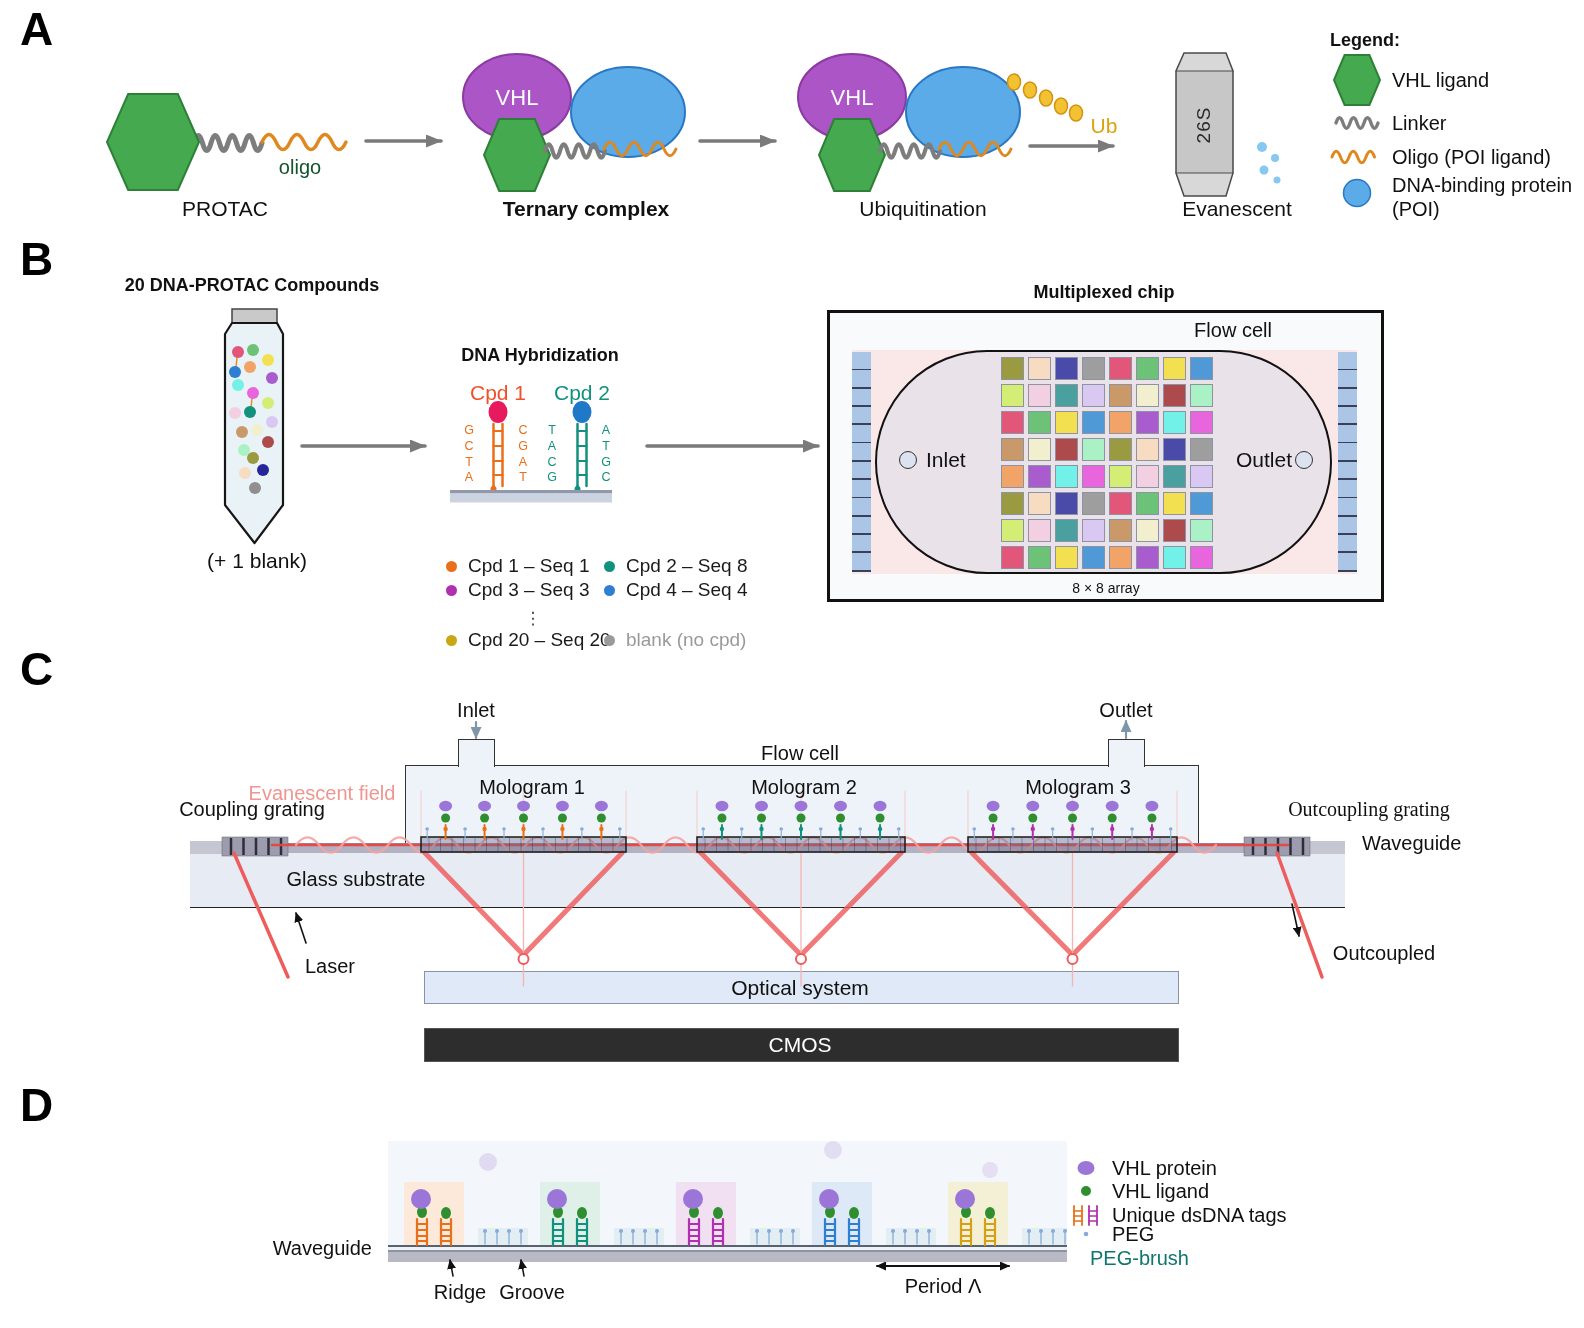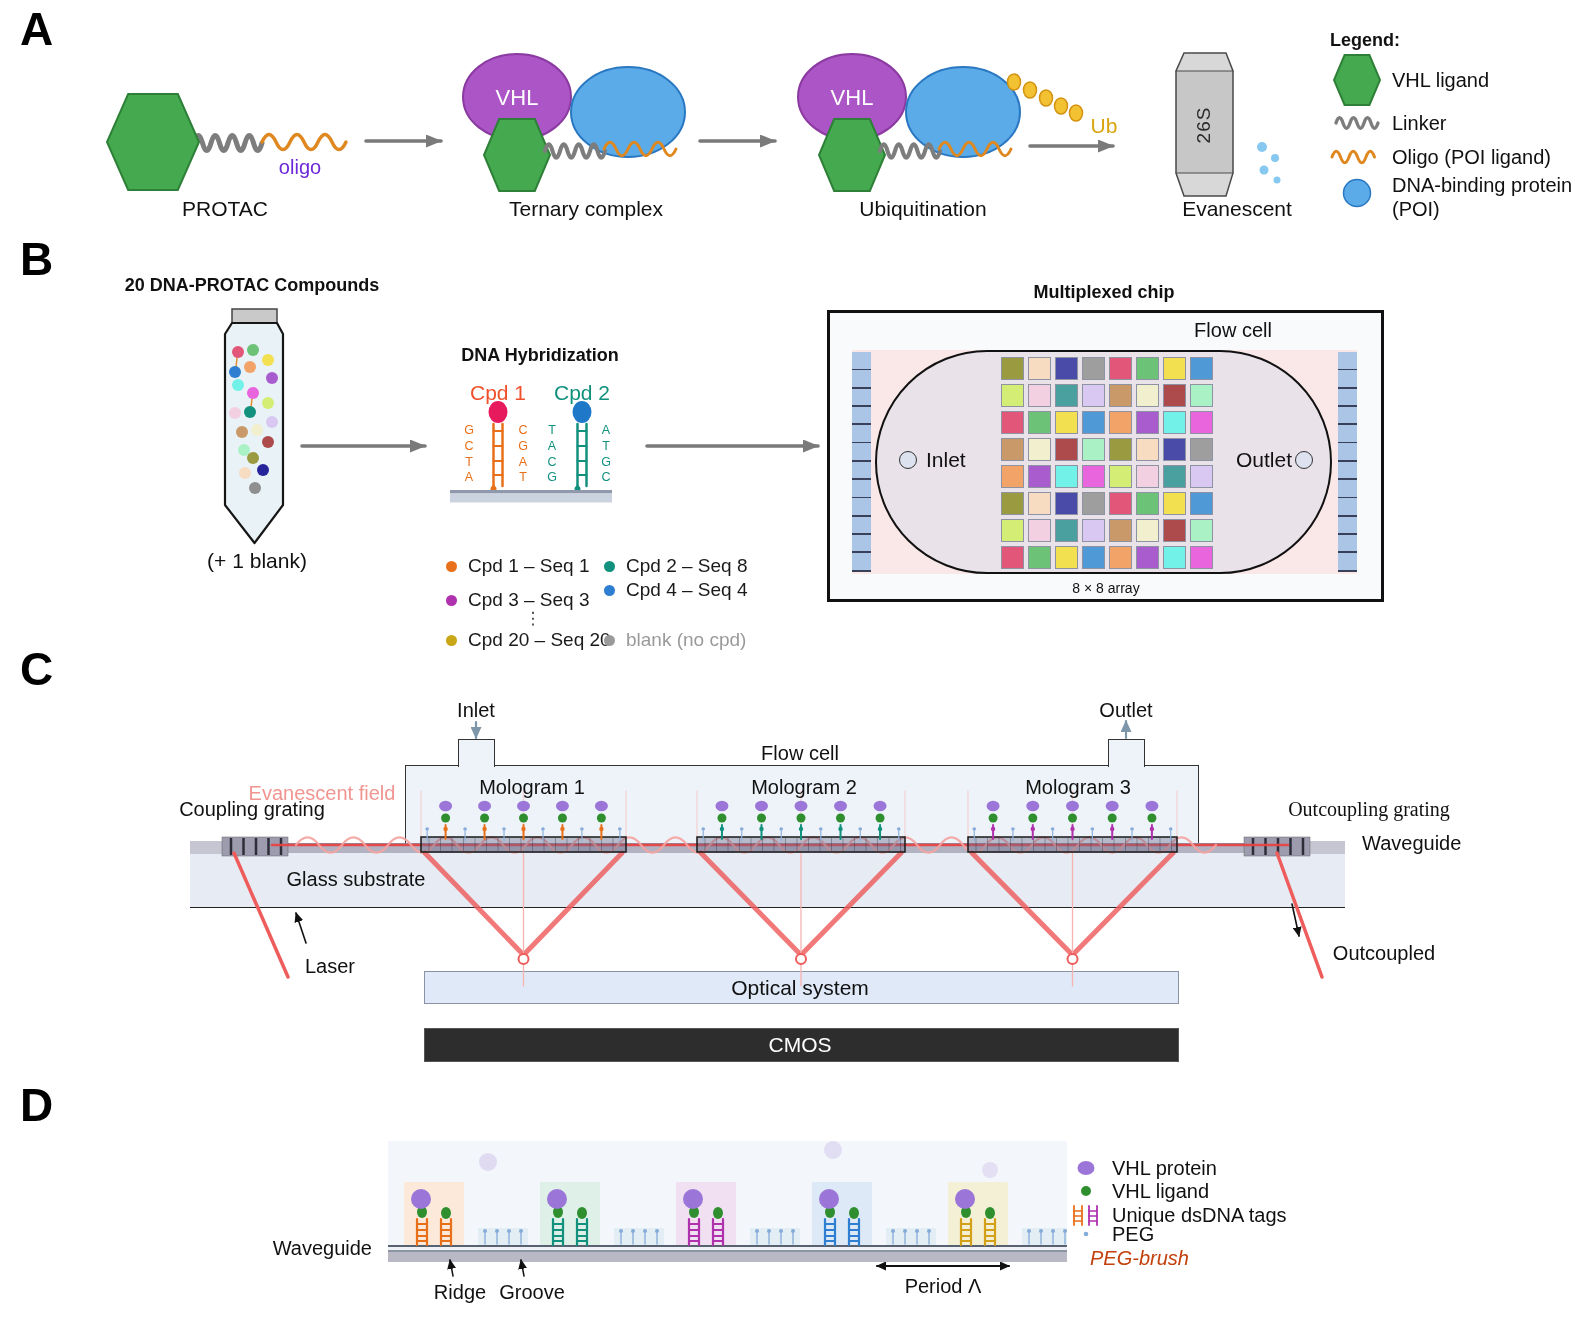--- a/index.html
+++ b/index.html
@@ -555,24 +555,24 @@
         <line x1="1089" y1="1206" x2="1089" y2="1225" stroke="#b031ad" stroke-width="1.8" stroke-linecap="round"></line>
         <line x1="1097" y1="1206" x2="1097" y2="1225" stroke="#b031ad" stroke-width="1.8" stroke-linecap="round"></line>
         <line x1="1089" y1="1211" x2="1097" y2="1211" stroke="#b031ad" stroke-width="1.476" stroke-linecap="round"></line>
         <line x1="1089" y1="1216" x2="1097" y2="1216" stroke="#b031ad" stroke-width="1.476" stroke-linecap="round"></line>
         <line x1="1089" y1="1221" x2="1097" y2="1221" stroke="#b031ad" stroke-width="1.476" stroke-linecap="round"></line>
         <circle cx="1086" cy="1234" r="2.3" fill="#85abd8"></circle>
       </g>
   </svg>
 
   <span class="pletter" style="left:20px;top:6px;">A</span>
-  <span class="lbl" style="left:300px;top:167px;color:#6d28d9;">oligo</span>
+  <span class="lbl" style="left:300px;top:167px;color:#14532d;">oligo</span>
   <span class="lbl" style="left:225px;top:209px;font-size:21px;">PROTAC</span>
   <span class="lbl" style="left:517px;top:98px;color:#fff;font-size:22px;">VHL</span>
-  <span class="lbl" style="left:586px;top:209px;font-size:21px;">Ternary complex</span>
+  <span class="lbl" style="left:586px;top:209px;font-size:21px;font-weight:bold;">Ternary complex</span>
   <span class="lbl" style="left:852px;top:98px;color:#fff;font-size:22px;">VHL</span>
   <span class="lbl" style="left:1104px;top:126px;color:#d9a40e;font-size:21px;">Ub</span>
   <span class="lbl" style="left:923px;top:209px;font-size:21px;">Ubiquitination</span>
   <span class="lbl" style="left:1204px;top:125px;transform:translate(-50%,-50%) rotate(-90deg);font-size:19px;color:#2a2a2a;letter-spacing:1px;">26S</span>
   <span class="lbl" style="left:1237px;top:209px;font-size:21px;">Evanescent</span>
   <span class="lbl l b" style="left:1330px;top:40px;">Legend:</span>
   <span class="lbl l" style="left:1392px;top:80px;">VHL ligand</span>
   <span class="lbl l" style="left:1392px;top:123px;">Linker</span>
   <span class="lbl l" style="left:1392px;top:157px;">Oligo (POI ligand)</span>
   <span class="lbl wrap" style="left:1392px;top:197px;">DNA-binding protein (POI)</span>
@@ -606,21 +606,21 @@
       <div>T</div>
       <div>G</div>
       <div>C</div>
     </div>
   <span class="lbl" style="left:533px;top:618px;color:#444;font-size:17px;">⋮</span>
 
   <div class="leg-row" style="left:446px;top:566px;">
     <span class="leg-dot" style="background: rgb(232, 112, 26);"></span>
     <span class="leg-txt" style="color: rgb(26, 26, 26);">Cpd 1 – Seq 1</span>
   </div>
-  <div class="leg-row" style="left:446px;top:590px;margin-top:10px;">
+  <div class="leg-row" style="left:446px;top:590px;">
     <span class="leg-dot" style="background: rgb(176, 49, 173);"></span>
     <span class="leg-txt" style="color: rgb(26, 26, 26);">Cpd 3 – Seq 3</span>
   </div>
   <div class="leg-row" style="left:446px;top:640px;">
     <span class="leg-dot" style="background: rgb(201, 167, 22);"></span>
     <span class="leg-txt" style="color: rgb(26, 26, 26);">Cpd 20 – Seq 20</span>
   </div>
   <div class="leg-row" style="left:604px;top:566px;">
     <span class="leg-dot" style="background: rgb(18, 145, 126);"></span>
     <span class="leg-txt" style="color: rgb(26, 26, 26);">Cpd 2 – Seq 8</span>
@@ -659,14 +659,14 @@
 
   <span class="pletter" style="left:20px;top:1082px;">D</span>
   <span class="lbl r" style="left:372px;top:1248px;">Waveguide</span>
   <span class="lbl" style="left:460px;top:1292px;">Ridge</span>
   <span class="lbl" style="left:532px;top:1292px;text-align:right;">Groove</span>
   <span class="lbl" style="left:943px;top:1286px;">Period Λ</span>
   <span class="lbl l" style="left:1112px;top:1168px;">VHL protein</span>
   <span class="lbl l" style="left:1112px;top:1191px;">VHL ligand</span>
   <span class="lbl l" style="left:1112px;top:1215px;">Unique dsDNA tags</span>
   <span class="lbl l" style="left:1112px;top:1234px;">PEG</span>
-  <span class="lbl l" style="left:1090px;top:1258px;color:#c2410c;font-style:italic;">PEG-brush</span>
+  <span class="lbl l" style="left:1090px;top:1258px;color:#0f766e;">PEG-brush</span>
 </div>
 
 </body></html>

